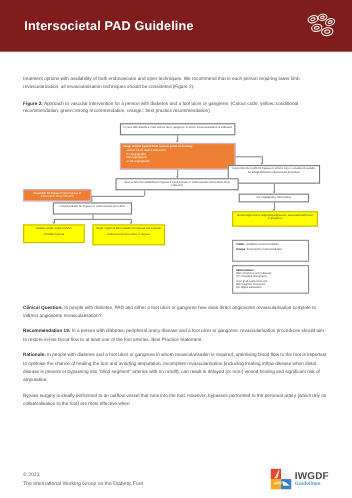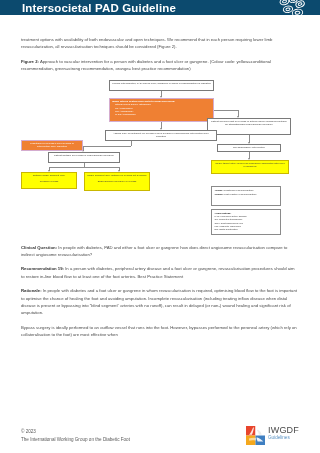--- a/index.html
+++ b/index.html
@@ -11,22 +11,22 @@
     width: 320px;
     height: 453px;
     font-family: "Liberation Sans", sans-serif;
     color: #3b3b3b;
     overflow: hidden;
     position: relative;
   }
 
   
   .header {
-    background: #0c4a6e;
-    height: 15px;
+    background: #7f1d1d;
+    height: 47px;
     display: flex;
     align-items: center;
     justify-content: space-between;
     padding: 0 14px 0 22px;
     box-sizing: border-box;
   }
   .header-title {
     color: #ffffff;
     font-size: 11.5px;
     font-weight: bold;
@@ -116,22 +116,23 @@
     align-items: center;
     justify-content: space-between;
   }
   .footer-text {
     font-size: 4.6px;
     line-height: 7.5px;
     color: #5a5a5a;
   }
   .footer-logo {
     display: flex;
-    align-items: flex-start;
+    align-items: center;
     gap: 3px;
+    font-weight: bold;
   }
   .footer-logo-mark {
     width: 19px; height: 19px;
     display: block;
   }
   .footer-logo-words { line-height: 1; }
   .footer-logo-title {
     font-size: 9px;
     color: #4b4b4b;
     letter-spacing: .2px;

